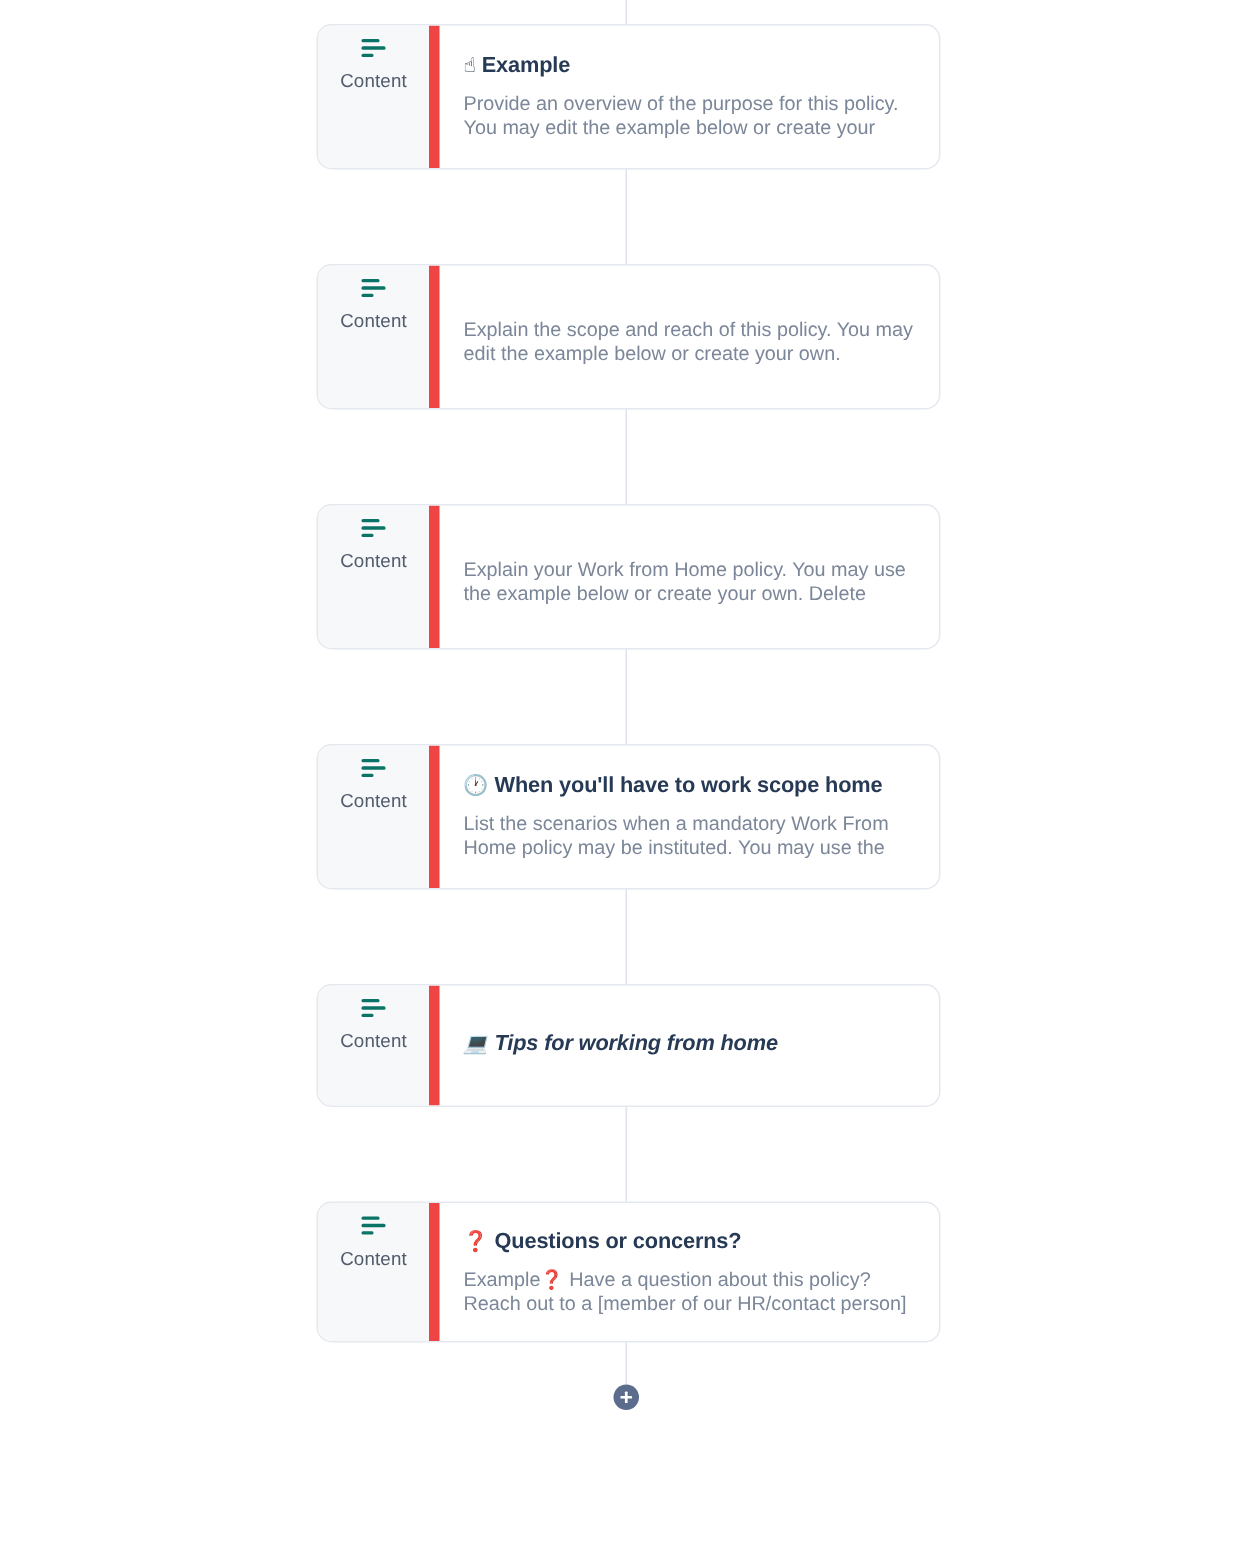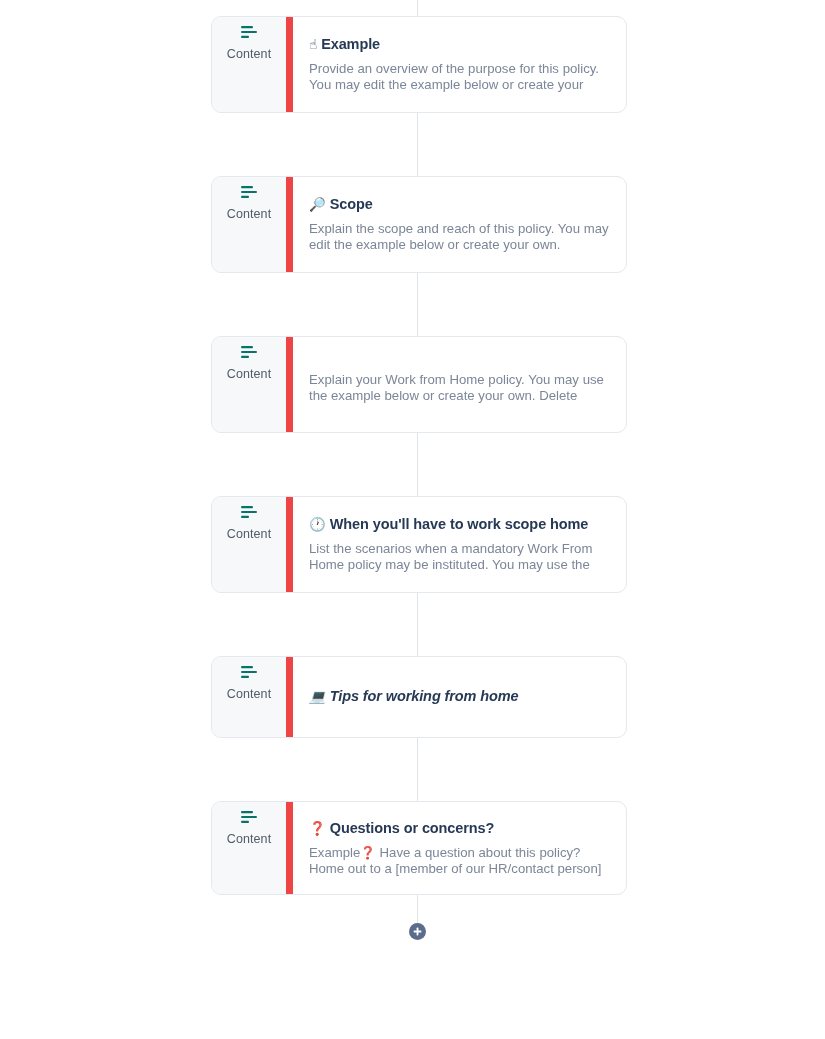--- a/index.html
+++ b/index.html
@@ -176,23 +176,20 @@
         <span class="rail-icon">
           <svg class="rail-icon" viewBox="0 0 20 14" xmlns="http://www.w3.org/2000/svg">
             <rect x="2" y="1" width="12" height="2.2" rx="1" fill="#0a7368"></rect>
             <rect x="2" y="5.9" width="16" height="2.2" rx="1" fill="#0a7368"></rect>
             <rect x="2" y="10.8" width="8" height="2.2" rx="1" fill="#0a7368"></rect>
           </svg>
         </span>
         <span class="rail-label">Content</span>
       </div>
       <div class="node-body">
-        <div class="node-title">
-          <span class="t-emoji">🔎</span><span>Scope</span>
-        </div>
         <div class="node-desc">Explain the scope and reach of this policy. You may edit the example below or create your own. Delete…</div>
       </div>
     </div>
 
     <div class="node" style="top:336px; height:97px;">
       <div class="node-rail">
         <span class="rail-icon">
           <svg class="rail-icon" viewBox="0 0 20 14" xmlns="http://www.w3.org/2000/svg">
             <rect x="2" y="1" width="12" height="2.2" rx="1" fill="#0a7368"></rect>
             <rect x="2" y="5.9" width="16" height="2.2" rx="1" fill="#0a7368"></rect>
@@ -251,21 +248,21 @@
             <rect x="2" y="5.9" width="16" height="2.2" rx="1" fill="#0a7368"></rect>
             <rect x="2" y="10.8" width="8" height="2.2" rx="1" fill="#0a7368"></rect>
           </svg>
         </span>
         <span class="rail-label">Content</span>
       </div>
       <div class="node-body">
         <div class="node-title">
           <span class="t-emoji">❓</span><span>Questions or concerns?</span>
         </div>
-        <div class="node-desc"><span>Example</span><span class="d-emoji">❓</span><span> Have a question about this policy? Home out to a [member of our HR/contact person]</span></div>
+        <div class="node-desc"><span>Example</span><span class="d-emoji">❓</span><span> Have a question about this policy? Reach out to a [member of our HR/contact person]</span></div>
       </div>
     </div>
 
   </div>
 
   <button class="add-btn" style="left:409px; top:923px;">
     <svg width="9" height="9" viewBox="0 0 9 9" xmlns="http://www.w3.org/2000/svg">
       <rect x="3.6" y="0.6" width="1.8" height="7.8" rx="0.6" fill="#ffffff"></rect>
       <rect x="0.6" y="3.6" width="7.8" height="1.8" rx="0.6" fill="#ffffff"></rect>
     </svg>

